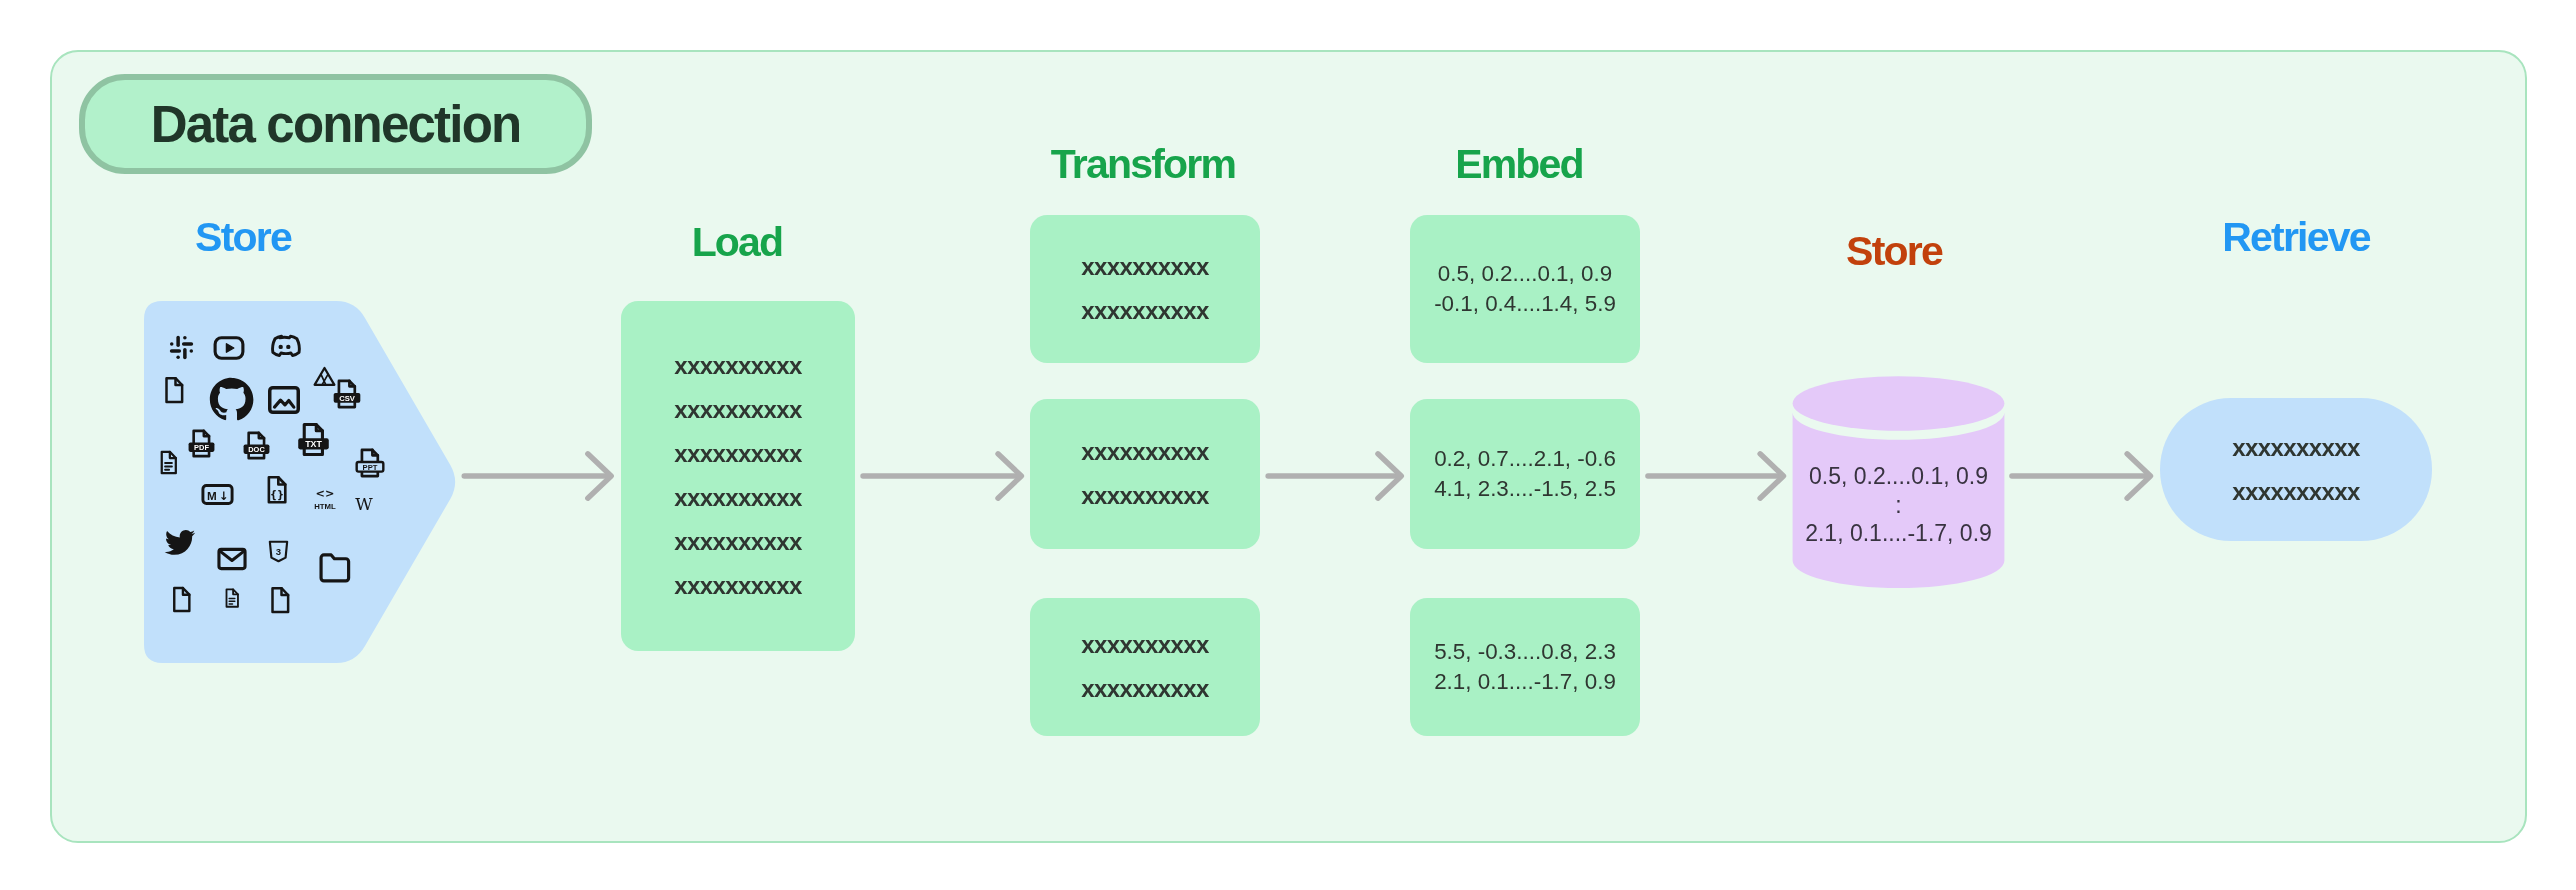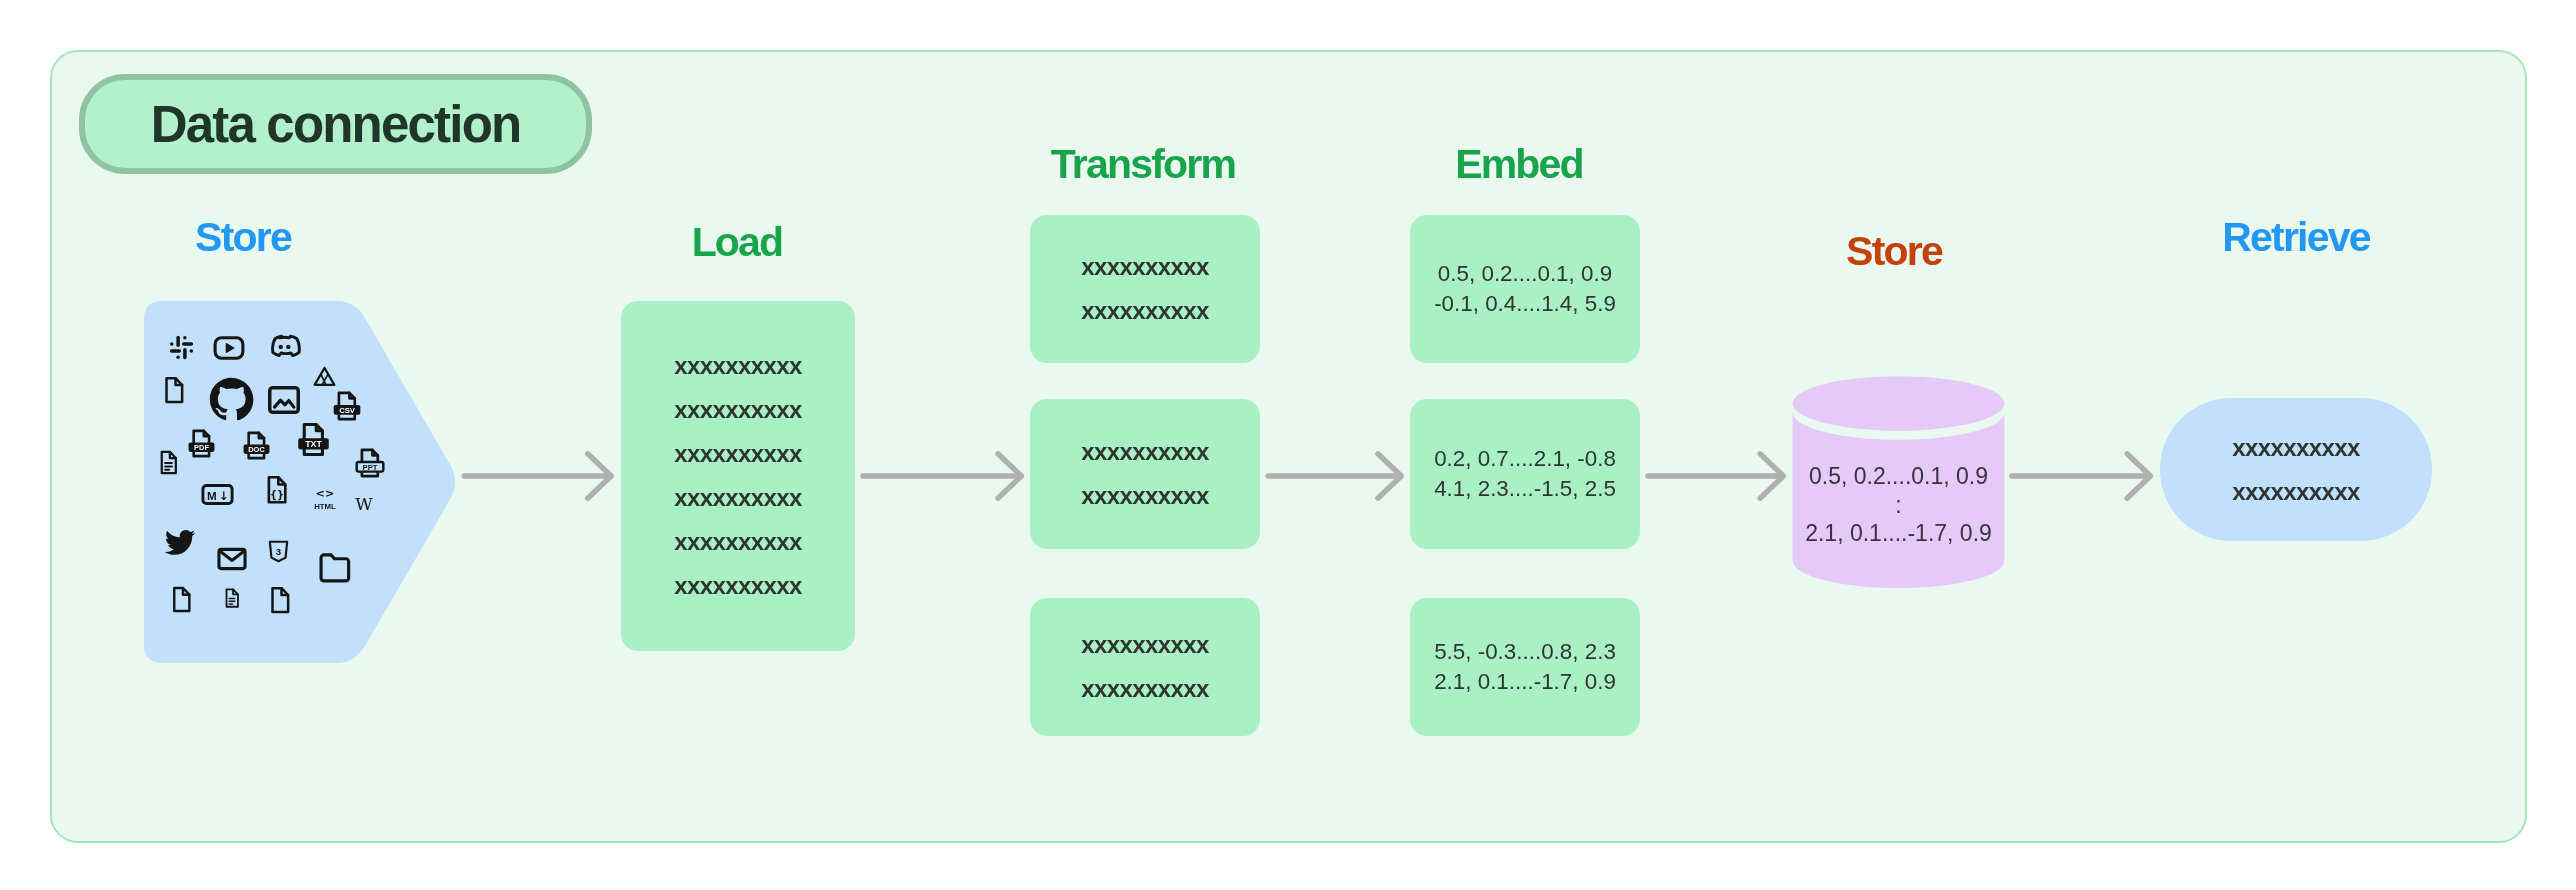--- a/index.html
+++ b/index.html
@@ -128,21 +128,21 @@
           <rect x="3" y="4.2" width="18" height="15.6" rx="2" stroke="#151515" fill="none" stroke-linecap="round" stroke-linejoin="round" stroke-width="2.2"></rect>
           <path d="M6 16.5l3.8-4.4 2.8 3 2.4-2.8 3.2 4.2" stroke="#151515" fill="none" stroke-linecap="round" stroke-linejoin="round" stroke-width="2"></path>
         </svg>
       </div>
       <div class="src-icon" style="left: 167px; top: 63px; width: 27px; height: 27px;">
         <svg viewBox="0 0 24 24">
           <path d="M12 3.6L20.8 18.5H3.2z" stroke="#151515" fill="none" stroke-linecap="round" stroke-linejoin="round" stroke-width="2"></path>
           <path d="M8.8 9l4.4 9.5M15.2 9l-5.4 9.5" stroke="#151515" fill="none" stroke-linecap="round" stroke-linejoin="round" stroke-width="1.5"></path>
         </svg>
       </div>
-      <div class="src-icon" style="left: 186px; top: 88px; width: 34px; height: 34px;">
+      <div class="src-icon" style="left: 186px; top: 76px; width: 34px; height: 34px;">
         <svg viewBox="0 0 24 24">
           <path d="M6.3 2.8h7.4l3.8 3.8v14.6H6.3z" stroke="#151515" fill="none" stroke-linecap="round" stroke-linejoin="round" stroke-width="1.9"></path>
           <path d="M13.7 2.8v3.8h3.8" stroke="#151515" fill="none" stroke-linecap="round" stroke-linejoin="round" stroke-width="1.9"></path>
           <rect x="2.6" y="11.3" width="18.8" height="6.8" rx="1.3" fill="#151515"></rect>
           <text x="12" y="16.6" text-anchor="middle" font-family="Liberation Sans, sans-serif" font-size="5.4" font-weight="bold" fill="#ffffff">CSV</text>
         </svg>
       </div>
       <div class="src-icon" style="left: 11px; top: 148px; width: 27px; height: 27px;">
         <svg viewBox="0 0 24 24">
           <path d="M6 2.5h7.2L18.5 8v13.5H6z" stroke="#151515" fill="none" stroke-linecap="round" stroke-linejoin="round" stroke-width="2"></path>
@@ -271,21 +271,21 @@
 <div class="greenbox xl xl-t" style="left:1030px;top:598px;width:230px;height:138px;">
     <div class="ln">xxxxxxxxxx</div>
     <div class="ln">xxxxxxxxxx</div>
   </div>
 
 <div class="greenbox num" style="left:1410px;top:215px;width:230px;height:148px;">
     <div class="ln">0.5, 0.2....0.1, 0.9</div>
     <div class="ln">-0.1, 0.4....1.4, 5.9</div>
   </div>
 <div class="greenbox num" style="left:1410px;top:399px;width:230px;height:150px;">
-    <div class="ln">0.2, 0.7....2.1, -0.8</div>
+    <div class="ln">0.2, 0.7....2.1, -0.6</div>
     <div class="ln">4.1, 2.3....-1.5, 2.5</div>
   </div>
 <div class="greenbox num" style="left:1410px;top:598px;width:230px;height:138px;">
     <div class="ln">5.5, -0.3....0.8, 2.3</div>
     <div class="ln">2.1, 0.1....-1.7, 0.9</div>
   </div>
 
 <div class="cyl">
   <svg viewBox="0 0 352 352">
     <path d="M1,62 A175,45 0 0 0 351,62 L351,307 A175,45 0 0 1 1,307 Z" fill="#E4C9F9"></path>

